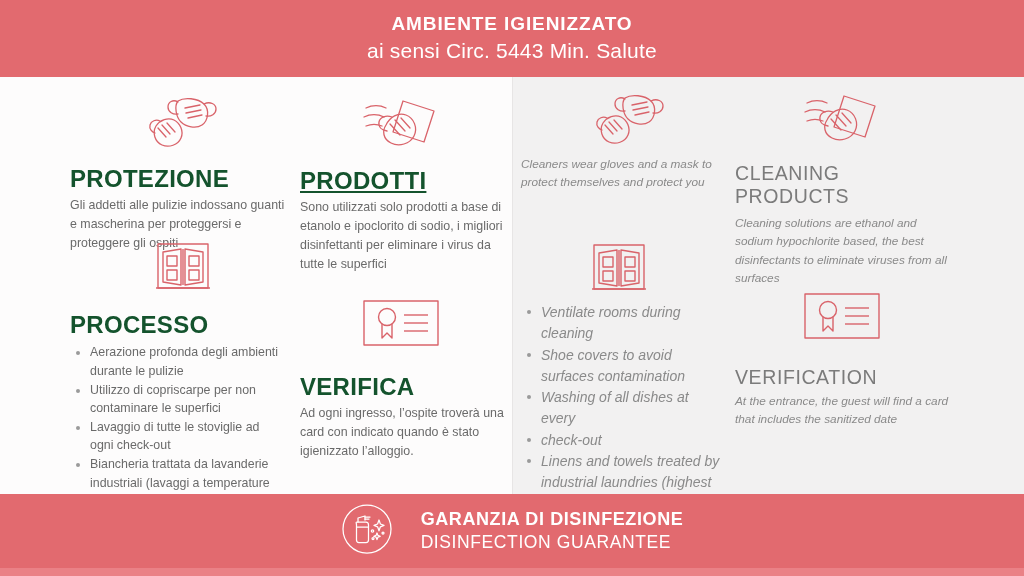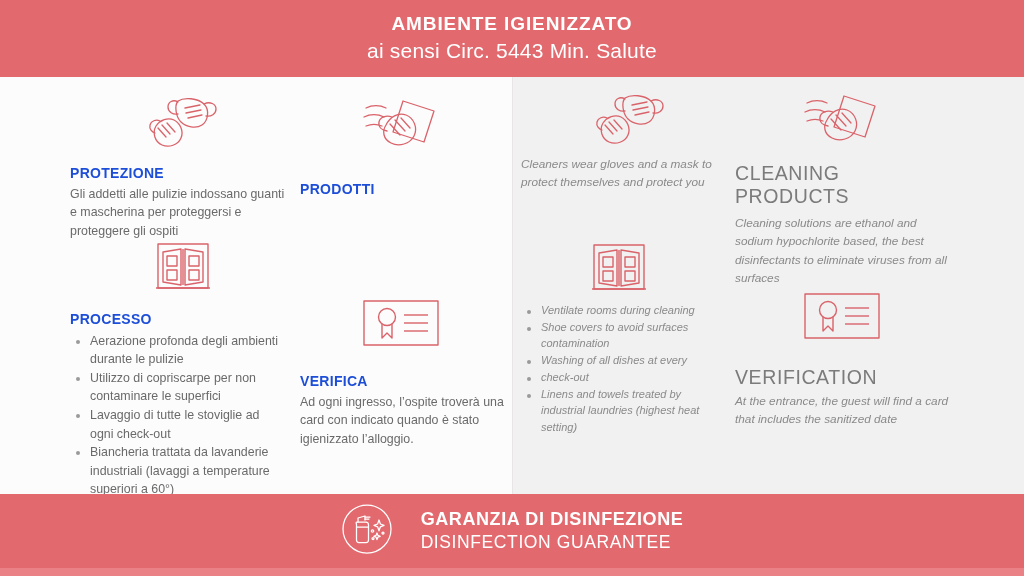--- a/index.html
+++ b/index.html
@@ -41,42 +41,42 @@
   .col-3 { left:521px; top:0; width:205px; }
   .col-4 { left:735px; top:0; width:215px; }
 
   .block { position:absolute; width:100%; }
 
   
   .icon { display:block; }
 
   
   h3.sec-title {
-    font-size:14px; font-weight:bold; color:#1d4ed8;
+    font-size:24px; font-weight:bold; color:#14532d;
     letter-spacing:0.3px; line-height:1.18;
   }
   h3.sec-title.light {
     font-weight:400; color:#7b7b7b; font-size:19.5px; letter-spacing:0.6px;
   }
   p.sec-body {
     font-size:12.4px; color:#6a6a6a; line-height:1.52; margin-top:3px;
   }
   p.sec-body.ital { font-style:italic; color:#8a8a8a; font-size:11.8px; line-height:1.55; }
 
   ul.sec-list { list-style:none; margin-top:4px; }
   ul.sec-list li {
     position:relative; padding-left:20px;
     font-size:12.4px; color:#6a6a6a; line-height:1.5; margin-bottom:0px;
   }
   ul.sec-list li::before {
     content:""; position:absolute; left:6px; top:8px;
     width:4px; height:4px; border-radius:50%; background:#9a9a9a;
   }
   ul.sec-list.ital li {
-    font-style:italic; color:#8a8a8a; font-size:11px; line-height:1.52;
+    font-style:italic; color:#8a8a8a; font-size:14px; line-height:1.52;
   }
 
   
   .footer {
     position:absolute; left:0; top:494px; width:1024px; height:74px;
     background:#e26a6f;
     display:flex; align-items:center; justify-content:center;
   }
   .footer-strip {
     position:absolute; left:0; top:568px; width:1024px; height:8px;
@@ -151,21 +151,22 @@
           <svg width="80" height="54" viewBox="0 0 80 54" fill="none" stroke="#d9636a" stroke-width="1.3" stroke-linejoin="round" stroke-linecap="round">
             <path d="M41 4 L72 14 L62 45 L31 35 Z"></path>
             <path d="M30 20 C24 18 18 20 17 25 C16 30 20 33 25 34"></path>
             <path d="M24 28 C28 20 36 15 44 18 C52 21 56 31 52 39 C48 47 37 50 29 46 C21 42 20 34 24 28 Z"></path>
             <path d="M28 27 L38 38 M33 23 L43 34 M39 21 L48 31"></path>
             <path d="M4 11 C10 8 18 8 24 11"></path>
             <path d="M2 20 C8 17 16 17 22 20"></path>
             <path d="M4 29 C9 27 15 27 20 29"></path>
           </svg>
         </span>
-        <h3 class="sec-title" style="margin-top:26px;">PRODOTTI</h3>
+        <h3 class="sec-title" style="margin-top:12px;text-decoration:underline;">PRODOTTI</h3>
+        <p class="sec-body">Sono utilizzati solo prodotti a base di etanolo e ipoclorito di sodio, i migliori disinfettanti per eliminare i virus da tutte le superfici</p>
       </div>
 
       <div class="block" style="top:222px;">
         <span class="icon" style="display:block;width:78px;margin-left:62px;">
           <svg width="78" height="48" viewBox="0 0 78 48" fill="none" stroke="#d9636a" stroke-width="1.4" stroke-linejoin="round">
             <rect x="2" y="2" width="74" height="44"></rect>
             <circle cx="25" cy="18" r="8.5"></circle>
             <path d="M20 25 L20 39 L25 34 L30 39 L30 25"></path>
             <line x1="42" y1="16" x2="66" y2="16"></line>
             <line x1="42" y1="24" x2="66" y2="24"></line>

